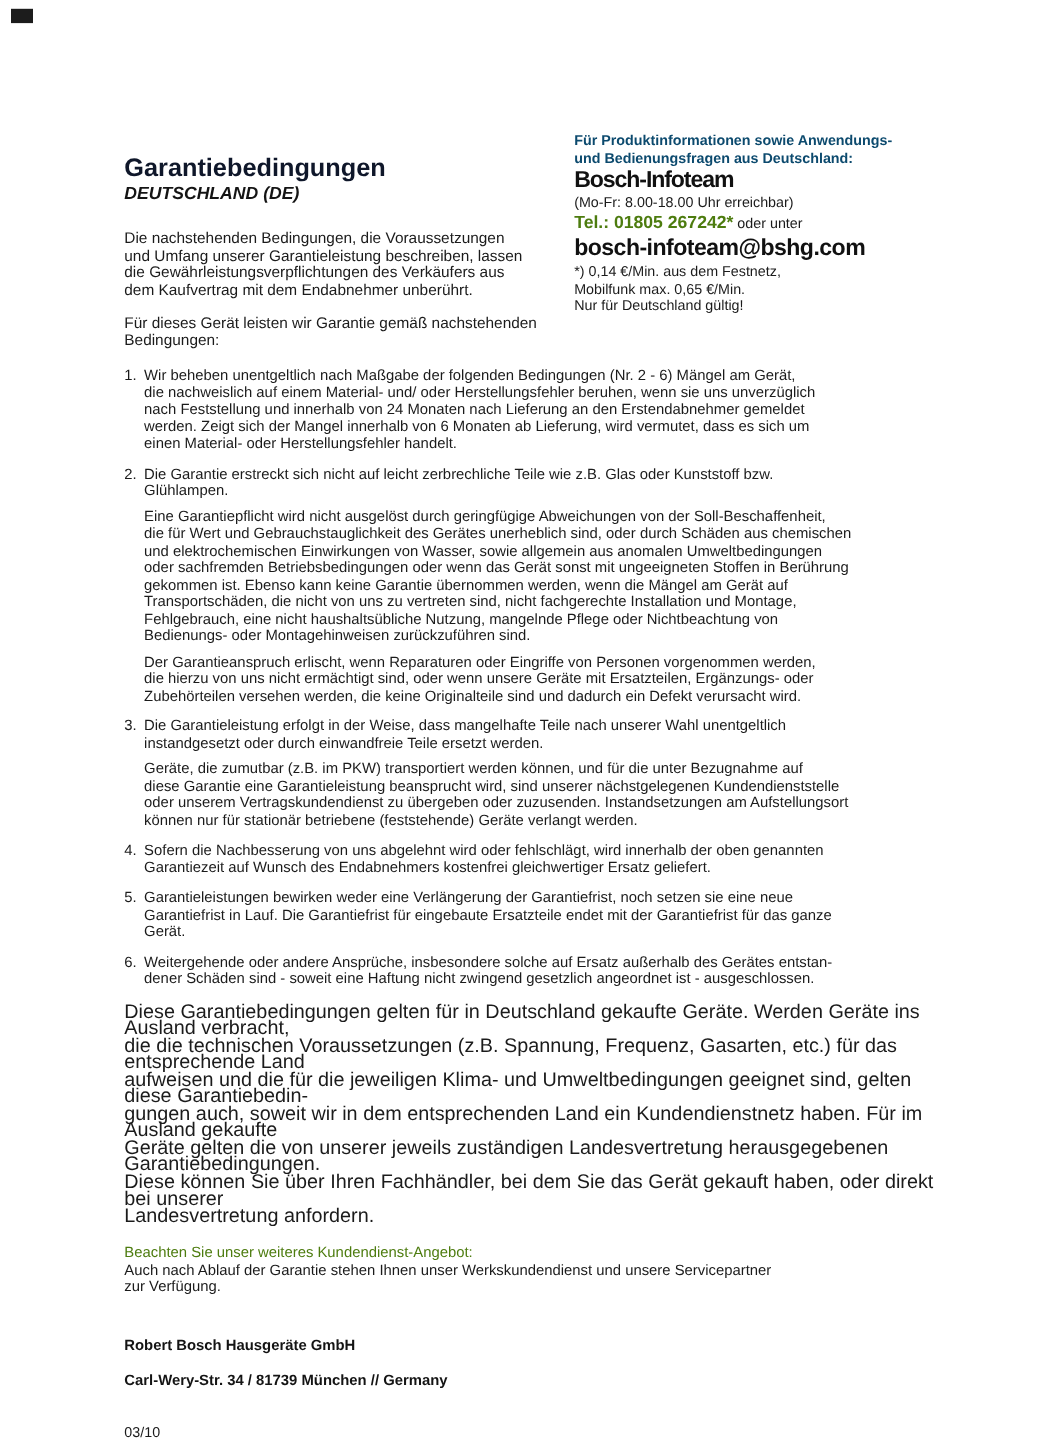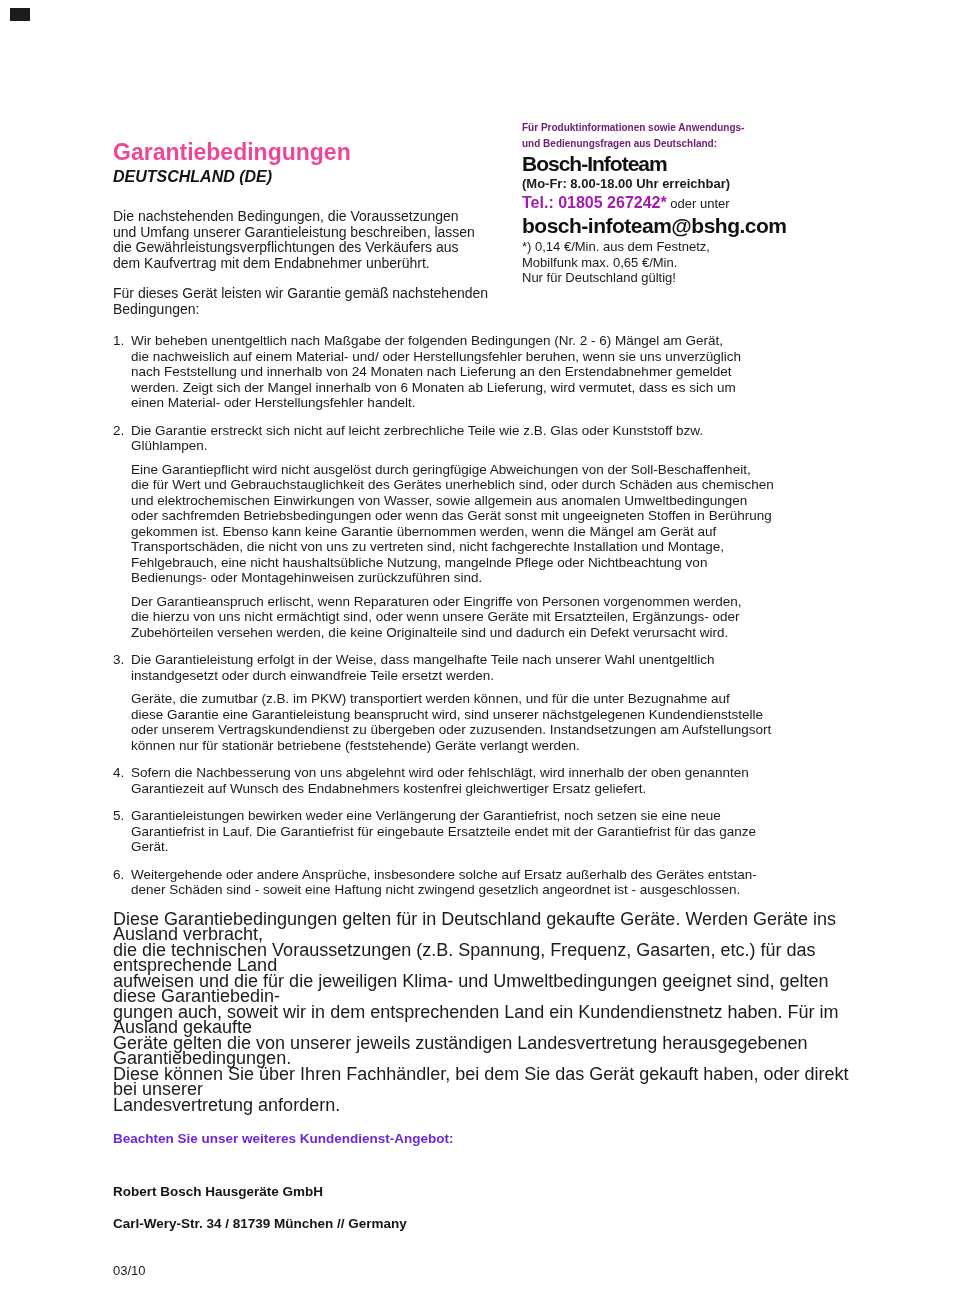--- a/index.html
+++ b/index.html
@@ -12,42 +12,42 @@
     color:#1b1b1b;
     overflow:hidden;
   }
   .scan-mark{
     position:absolute;left:10px;top:8px;width:20px;height:13px;
     background:#1c1c1c;
   }
   .content{padding:0 85px 0 113px;}
   .top-section{position:relative;height:333px;}
   .header-left{position:absolute;left:0;top:140px;width:420px;}
-  .doc-title{font-size:23px;font-weight:bold;line-height:1.1;margin:0;color:#ec4899;}
+  .doc-title{font-size:23px;font-weight:bold;line-height:1.1;margin:0;color:#0f172a;}
   .doc-subtitle{font-size:16px;font-weight:bold;margin:3px 0 0 0;color:#141414;font-style:italic;}
   .intro-para{font-size:14px;line-height:15.5px;margin:0;white-space:pre-line;}
   .intro-para.first{margin-top:23px;}
   .intro-para.second{margin-top:15px;}
   .infobox{position:absolute;left:409px;top:120px;width:345px;}
-  .info-head{font-size:10px;font-weight:bold;line-height:15.5px;margin:0;color:#701a75;}
+  .info-head{font-size:13px;font-weight:bold;line-height:15.5px;margin:0;color:#0c4a6e;}
   .info-brand{font-size:21px;font-weight:bold;letter-spacing:-1px;line-height:1.05;margin:2px 0 1px 0;color:#111;}
-  .info-hours{font-size:13px;line-height:15px;margin:0;font-weight:bold;}
+  .info-hours{font-size:13px;line-height:15px;margin:0;}
   .info-tel{font-size:13px;margin:3px 0 0 0;}
-  .info-tel .tel-bold{font-size:16px;font-weight:bold;color:#a21caf;}
+  .info-tel .tel-bold{font-size:16px;font-weight:bold;color:#4d7c0f;}
   .info-email{font-size:21px;font-weight:bold;letter-spacing:-0.5px;line-height:1.05;margin:3px 0 2px 0;color:#111;}
   .info-note{font-size:13px;line-height:15.5px;margin:0;}
   .conditions{font-size:13.5px;line-height:15.5px;}
   .item{display:flex;margin-bottom:12px;}
   .num{width:18px;flex:none;}
   .item-body{flex:1;}
   .para{margin:0 0 8px 0;white-space:pre-line;}
   .item-body .para:last-child{margin-bottom:0;}
   .closing{font-size:18px;line-height:15.5px;margin-top:14px;white-space:pre-line;}
   .service{margin-top:17px;font-size:13.5px;line-height:15.5px;}
-  .service-heading{font-weight:bold;margin:0;color:#6d28d9;}
+  .service-heading{font-weight:normal;margin:0;color:#4d7c0f;}
   .service-text{margin:0;white-space:pre-line;}
   .company{margin-top:21px;font-size:13.5px;line-height:16px;font-weight:bold;color:#141414;white-space:pre-line;}
   .version{margin-top:15px;font-size:13px;}
 </style>
 </head>
 <body>
 
 <div class="page">
   <div class="scan-mark"></div>
 
@@ -151,20 +151,22 @@
     <p class="closing">Diese Garantiebedingungen gelten für in Deutschland gekaufte Geräte. Werden Geräte ins Ausland verbracht,
 die die technischen Voraussetzungen (z.B. Spannung, Frequenz, Gasarten, etc.) für das entsprechende Land
 aufweisen und die für die jeweiligen Klima- und Umweltbedingungen geeignet sind, gelten diese Garantiebedin-
 gungen auch, soweit wir in dem entsprechenden Land ein Kundendienstnetz haben. Für im Ausland gekaufte
 Geräte gelten die von unserer jeweils zuständigen Landesvertretung herausgegebenen Garantiebedingungen.
 Diese können Sie über Ihren Fachhändler, bei dem Sie das Gerät gekauft haben, oder direkt bei unserer
 Landesvertretung anfordern.</p>
 
     <div class="service">
       <p class="service-heading">Beachten Sie unser weiteres Kundendienst-Angebot:</p>
+      <p class="service-text">Auch nach Ablauf der Garantie stehen Ihnen unser Werkskundendienst und unsere Servicepartner
+zur Verfügung.</p>
     </div>
 
     <div class="company">
       <div>Robert Bosch Hausgeräte GmbH</div>
       <div>Carl-Wery-Str. 34 / 81739 München // Germany</div>
     </div>
 
     <p class="version">03/10</p>
   </div>
 </div>

